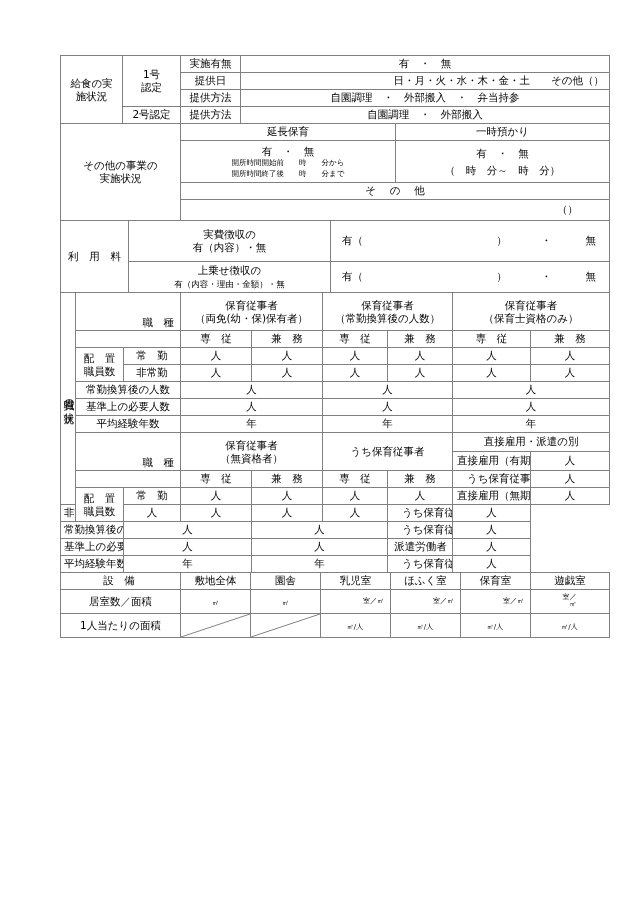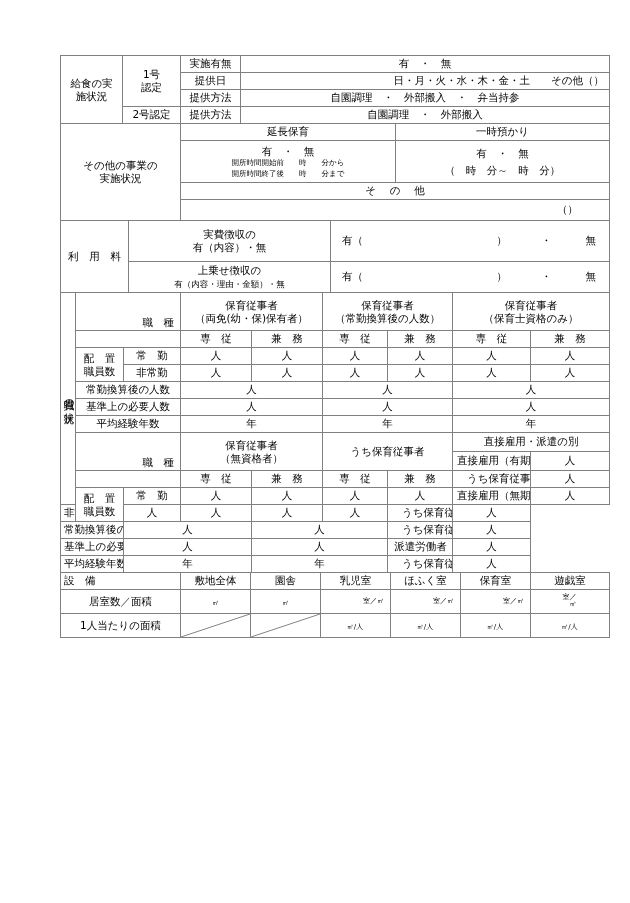--- a/index.html
+++ b/index.html
@@ -387,21 +387,21 @@
     <col style="width:120px">
         <col style="width:70px">
         <col style="width:70px">
     <col style="width:70px">
         <col style="width:70px">
         <col style="width:70px">
         <col style="width:79px">
   </colgroup>
   <tbody>
         <tr>
-    <td class="hd" style="text-align:left;padding-right:6px">設　備</td>
+    <td class="hd" style="text-align:center;padding-right:6px">設　備</td>
     <td class="hd">敷地全体</td>
     <td class="hd">園舎</td>
     <td class="hd">乳児室</td>
     <td class="hd">ほふく室</td>
     <td class="hd">保育室</td>
     <td class="hd">遊戯室</td>
   </tr>
   <tr>
     <td class="hd" style="height:24px">居室数／面積</td>
     <td class="rt" style="height:24px">

